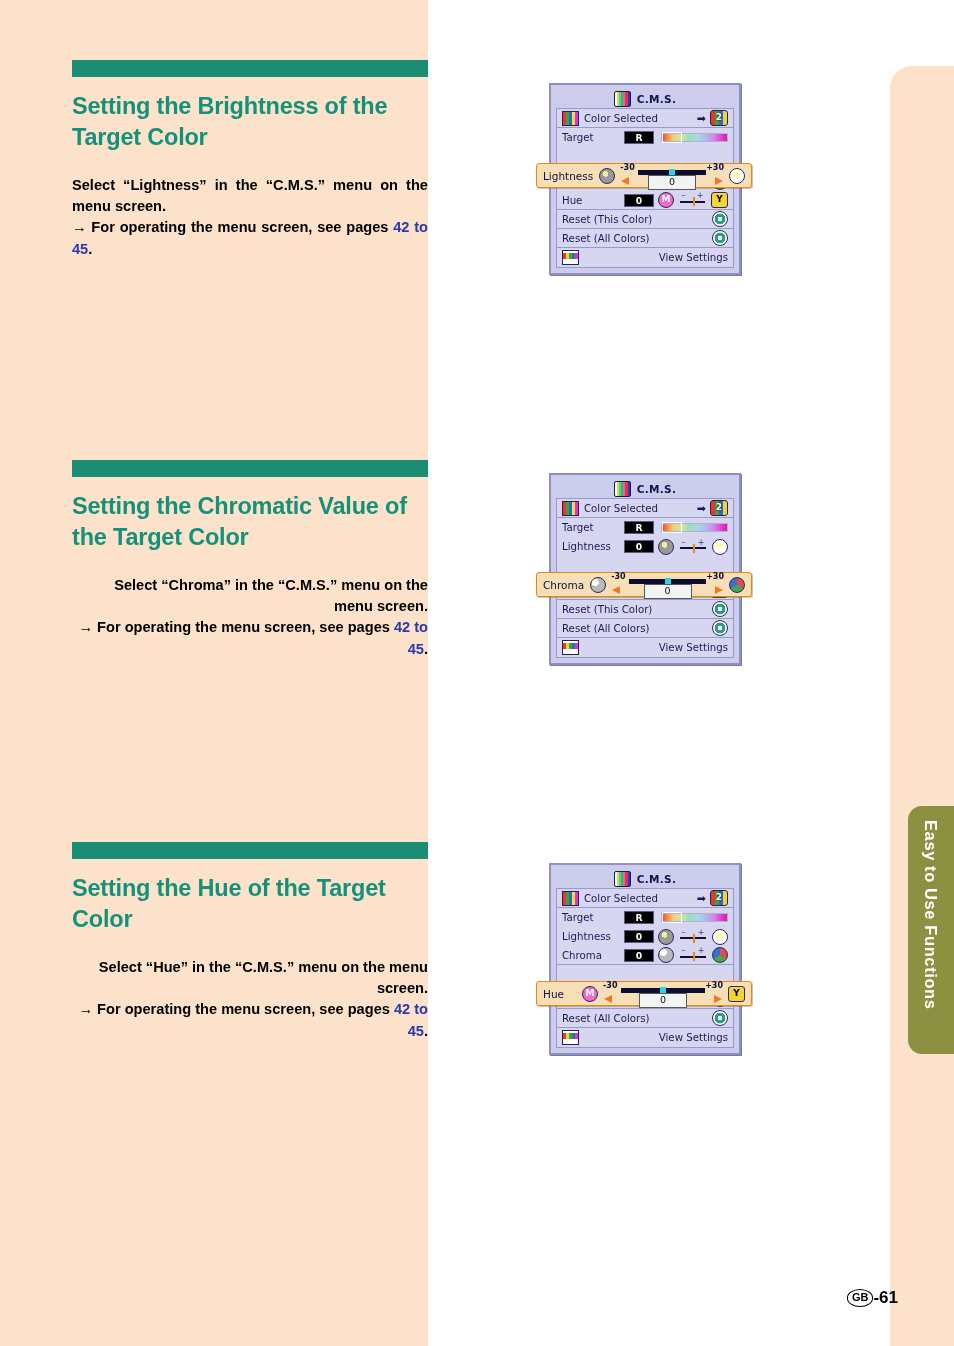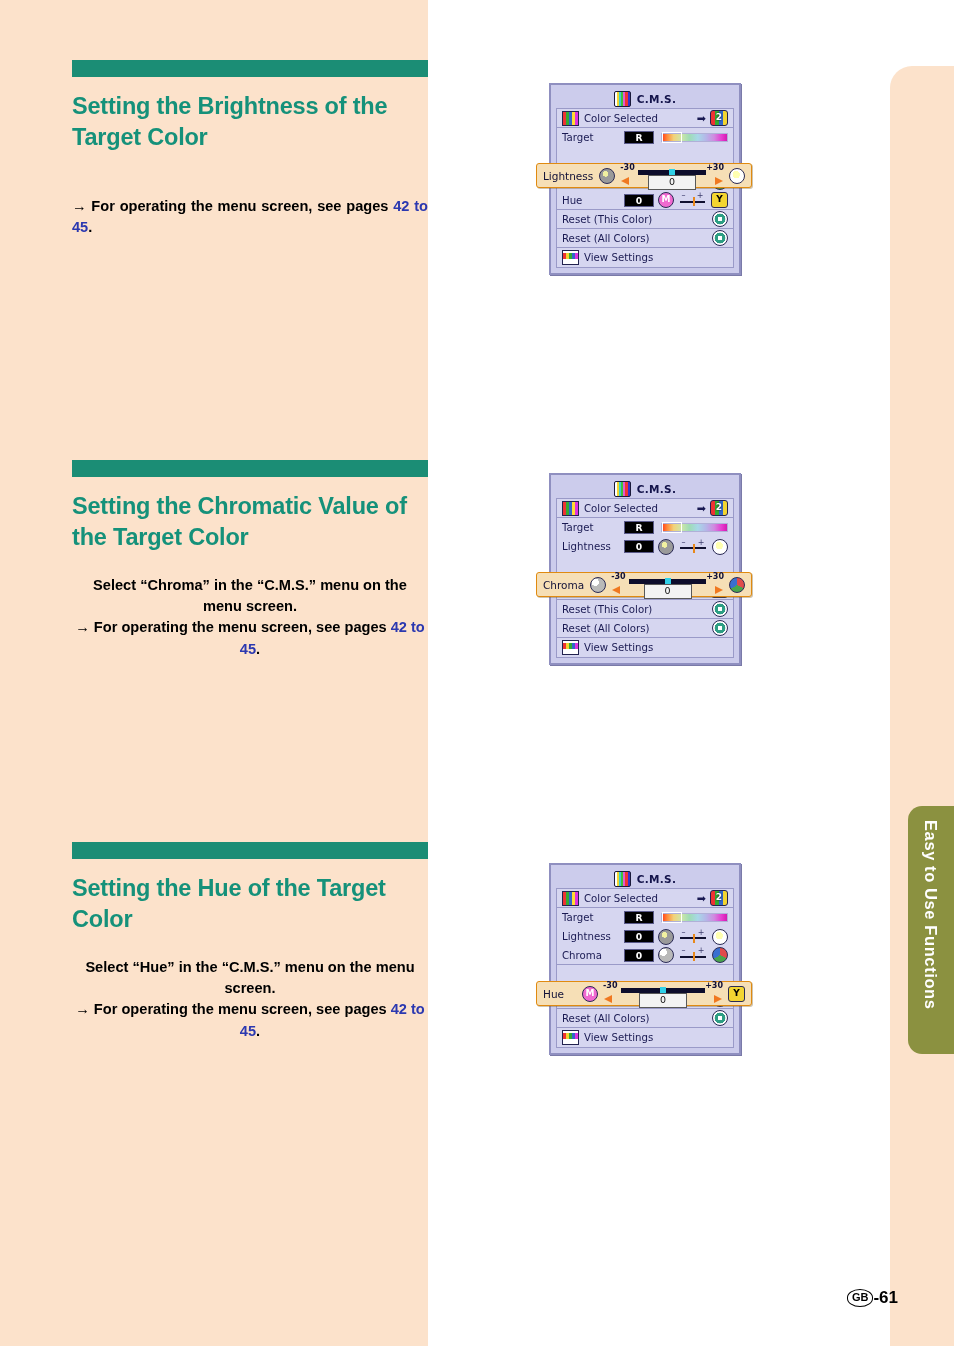--- a/index.html
+++ b/index.html
@@ -88,21 +88,21 @@
     letter-spacing: -0.2px;
   }
   p.body-text {
     margin: 22px 0 0 0;
     color: #000000;
     font-size: 14.6px;
     font-weight: bold;
     line-height: 1.47;
     text-align: justify;
   }
-  p.body-text.nojust { text-align: center; }
+  p.body-text.nojust { text-align: right; }
   .pagelink { color: #2b38b0; }
   .arrow-g { font-weight: bold; }
 
   
   .osd {
     position: absolute;
     width: 192px;
     background: #ccccec;
     border: 2px solid #8f8fc0;
     box-shadow: 1px 1px 0 #7a7aa8;
@@ -129,20 +129,21 @@
     padding: 0;
   }
   .osd-row {
     display: flex; align-items: center;
     height: 19px;
     padding: 0 5px;
     font-size: 10.2px;
     color: #1a1a52;
     position: relative;
     box-sizing: border-box;
+    justify-content: space-between;
   }
   .osd-sep { border-bottom: 1px solid #9a9ac8; }
   .osd-row .lbl { white-space: nowrap; }
   .osd-row .lbl.w { width: 62px; }
 
   .val-box {
     background: #000;
     color: #fff;
     font-size: 9.2px;
     width: 28px;
@@ -311,21 +312,21 @@
 <div class="left-col"></div>
 <div class="right-bleed"></div>
 
 <div class="side-tab">
   <span>Easy to Use Functions</span>
 </div>
 
 <div class="section sec1">
   <div class="rule"></div>
   <h2 class="heading">Setting the Brightness of the Target Color</h2>
-  <p class="body-text"><br><span class="arrow-g">→</span><span> For operating the menu screen, see pages </span><span class="pagelink">42 to 45</span><span>.</span></p>
+  <p class="body-text"><span>Select “Lightness” in the “C.M.S.” menu on the menu screen.</span><br><span class="arrow-g">→</span><span> For operating the menu screen, see pages </span><span class="pagelink">42 to 45</span><span>.</span></p>
 </div>
 
 <div class="section sec2">
   <div class="rule"></div>
   <h2 class="heading">Setting the Chromatic Value of the Target Color</h2>
   <p class="body-text nojust"><span>Select “Chroma” in the “C.M.S.” menu on the menu screen.</span><br><span class="arrow-g">→</span><span> For operating the menu screen, see pages </span><span class="pagelink">42 to 45</span><span>.</span></p>
 </div>
 
 <div class="section sec3">
   <div class="rule"></div>

